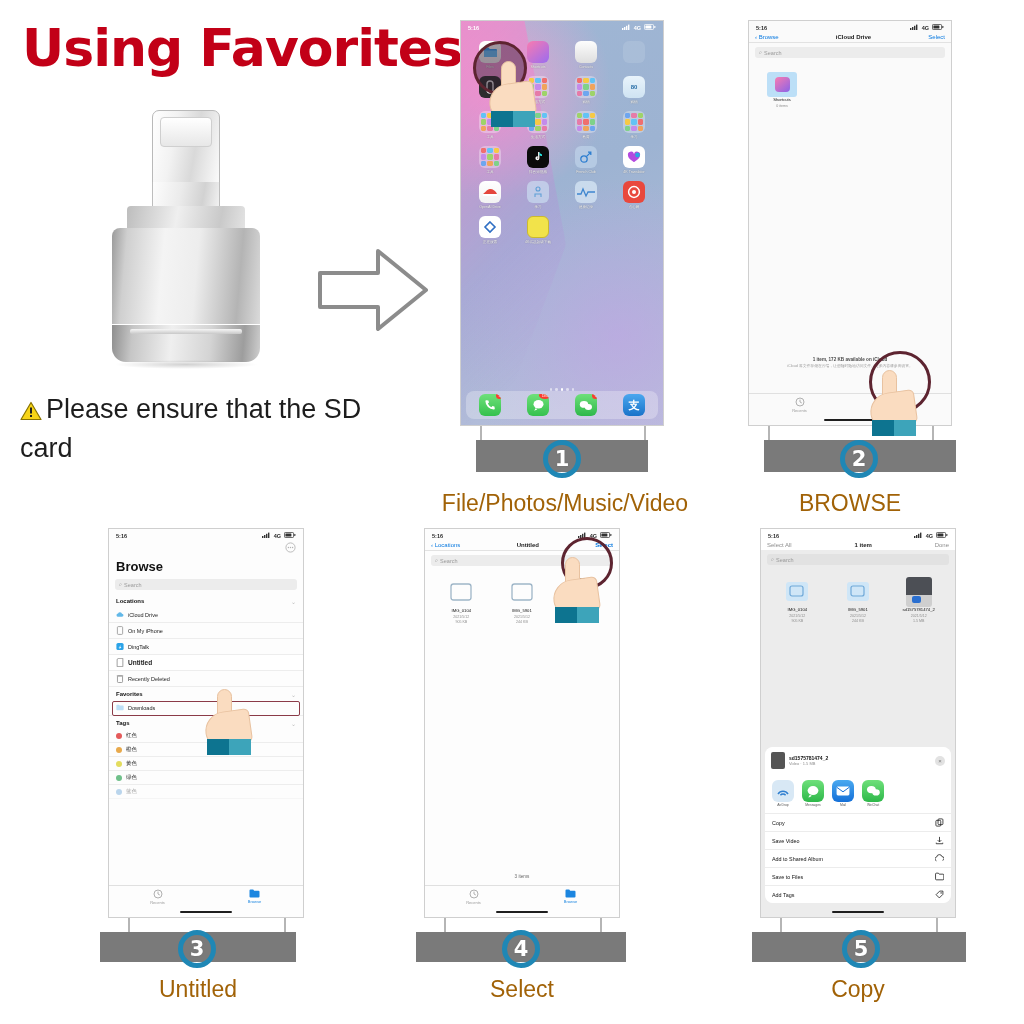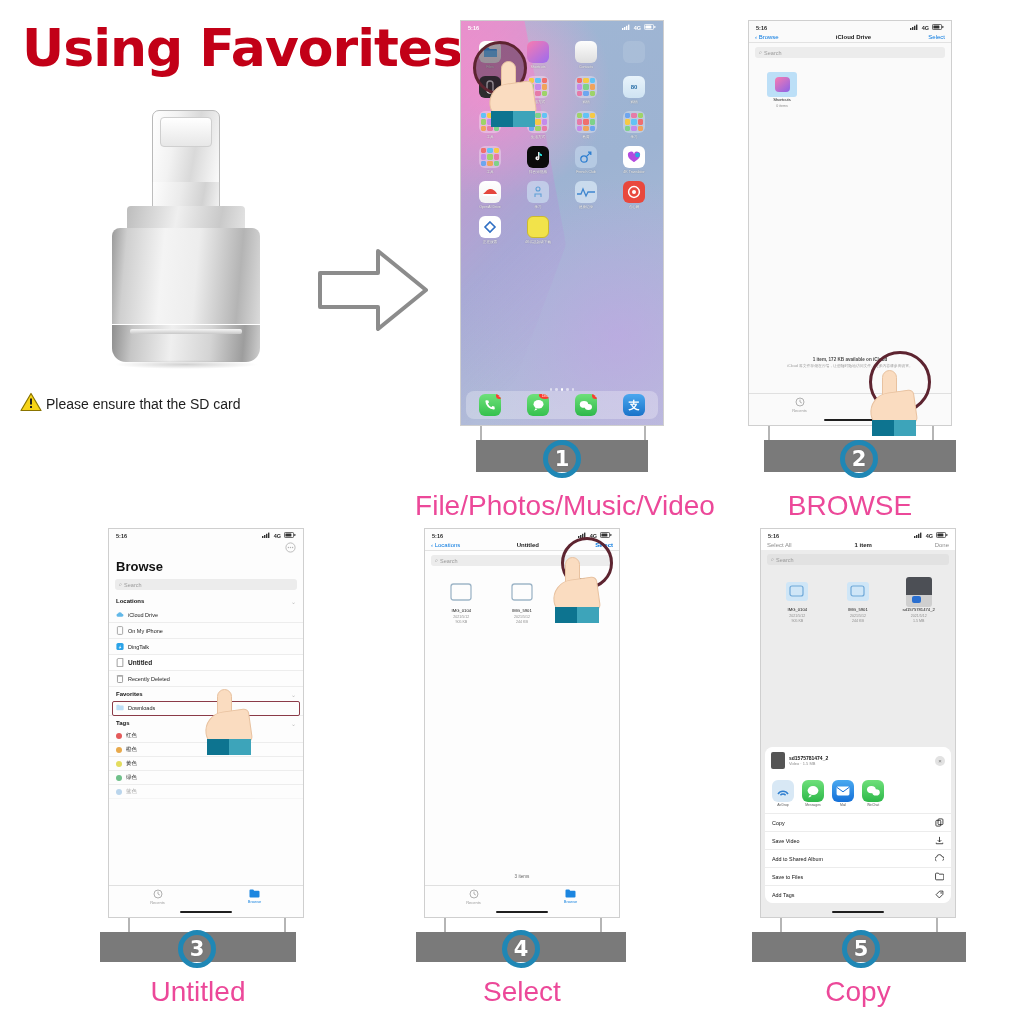--- a/index.html
+++ b/index.html
@@ -59,21 +59,21 @@
     position:absolute; left:14px; top:250px; width:144px; height:9px;
     background:radial-gradient(ellipse at center, rgba(0,0,0,.18), rgba(0,0,0,0) 70%);
   }
 
   
   .arrow-right { position:absolute; left:318px; top:245px; }
 
   
   .warning {
     position:absolute; left:20px; top:392px; width:370px;
-    font-size: 14px; color:#1d1d1d; line-height:1.32;
+    font-size: 27px; color:#1d1d1d; line-height:1.32;
     font-family:"Liberation Sans", sans-serif;
   }
   .warn-icon { display:inline-block; vertical-align:-3px; margin-right:4px; }
 
   
   .phone { position:absolute; }
   .phone-screen {
     background:#ffffff; border:1.5px solid #cfcfcf; overflow:hidden; position:relative;
   }
   .pedestal {
@@ -82,21 +82,21 @@
   .pedestal-leg { position:absolute; width:1.5px; background:#b5b5b5; }
   .step-badge {
     position:absolute; width:38px; height:38px; border-radius:50%;
     border:5px solid #1f87b5; display:flex; align-items:center; justify-content:center;
     color:#ffffff; font-size:21px; font-weight:bold; font-family:"DejaVu Sans", sans-serif;
     background:transparent; text-shadow:0 0 2px #6e6e6e;
     z-index:6;
   }
   .step-badge span{ color:#fff; }
   .caption {
-    position:absolute; text-align:center; font-size:28px; color:#ec4899;
+    position:absolute; text-align:center; font-size:23px; color:#a16207;
     font-family:"Liberation Sans", sans-serif; white-space:nowrap;
   }
 
   
   .statusbar{
     display:flex; justify-content:space-between; align-items:center;
     font-size:5.5px; color:#2a2a2a; padding:3px 7px 1px 7px; font-weight:bold;
   }
   .navbar{
     display:flex; justify-content:space-between; align-items:center;

